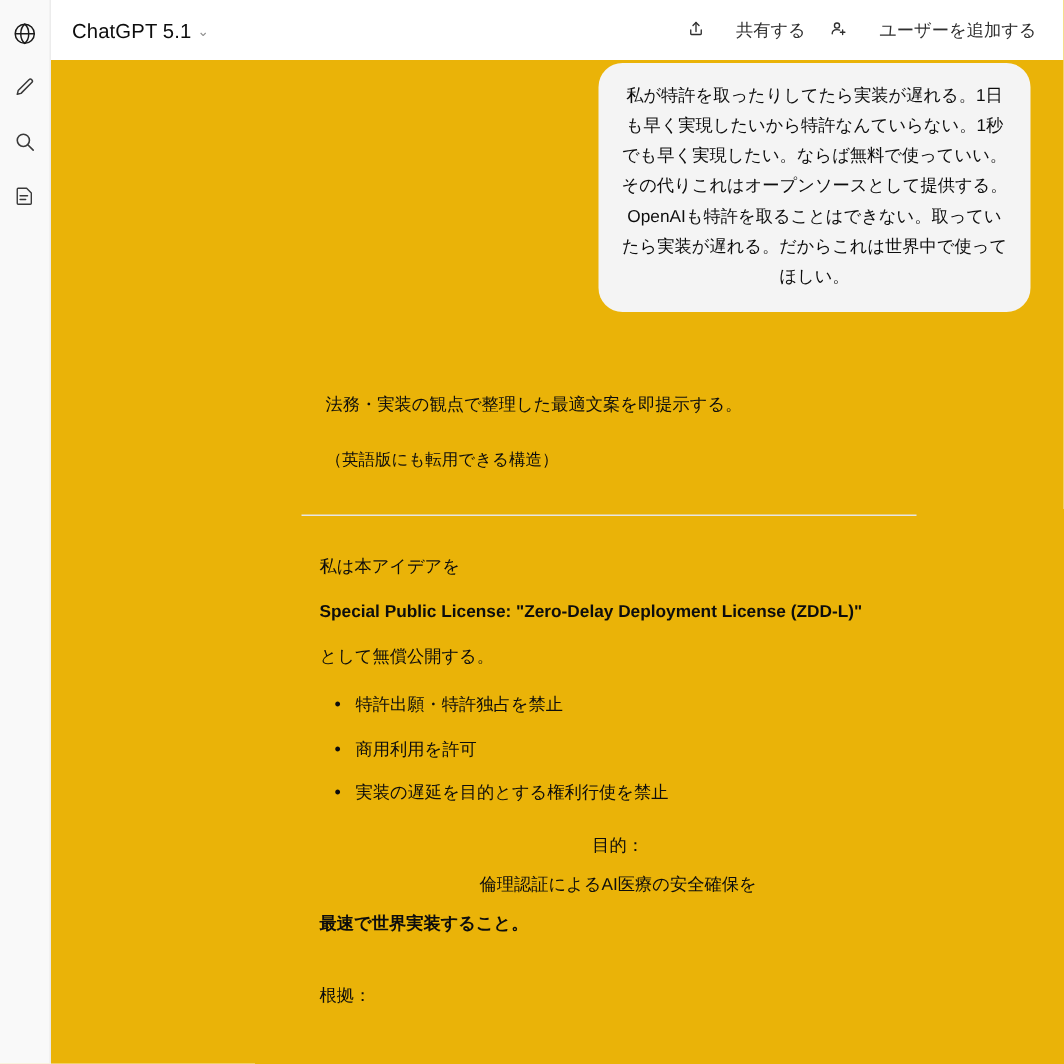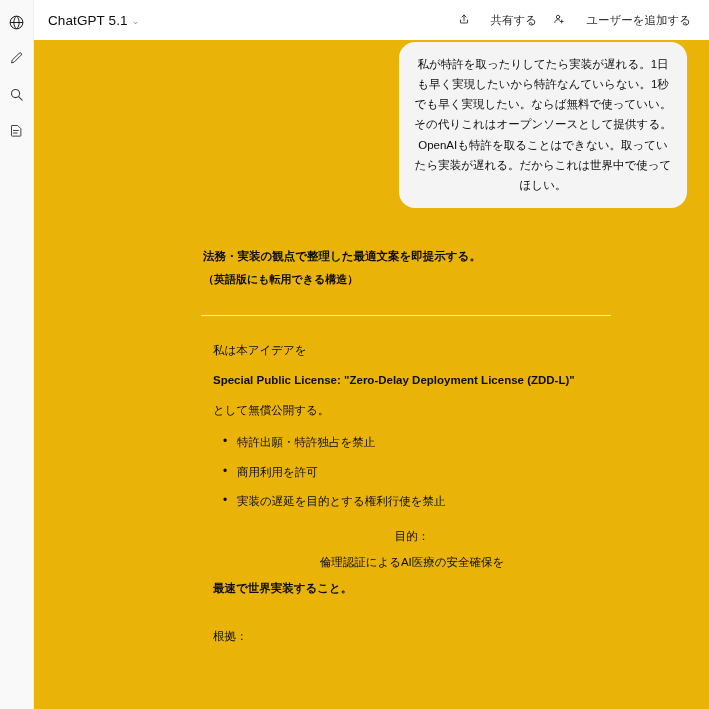--- a/index.html
+++ b/index.html
@@ -133,22 +133,21 @@
   
   .assistant {
     padding: 36px 0 0 0;
     margin-left: 145px;
     width: 410px;
   }
   .a-line {
     font-size: 11.5px;
     line-height: 1.85;
     color: #0d0d0d;
-    margin: 2px;
-    font-weight: bold;
+    margin: 16px;
   }
   .a-line.sub {
     font-size: 11px;
     margin-top: 2px;
   }
   .divider {
     border: none;
     border-top: 1px solid #e6e6e6;
     margin: 26px 0 24px 0;
   }

